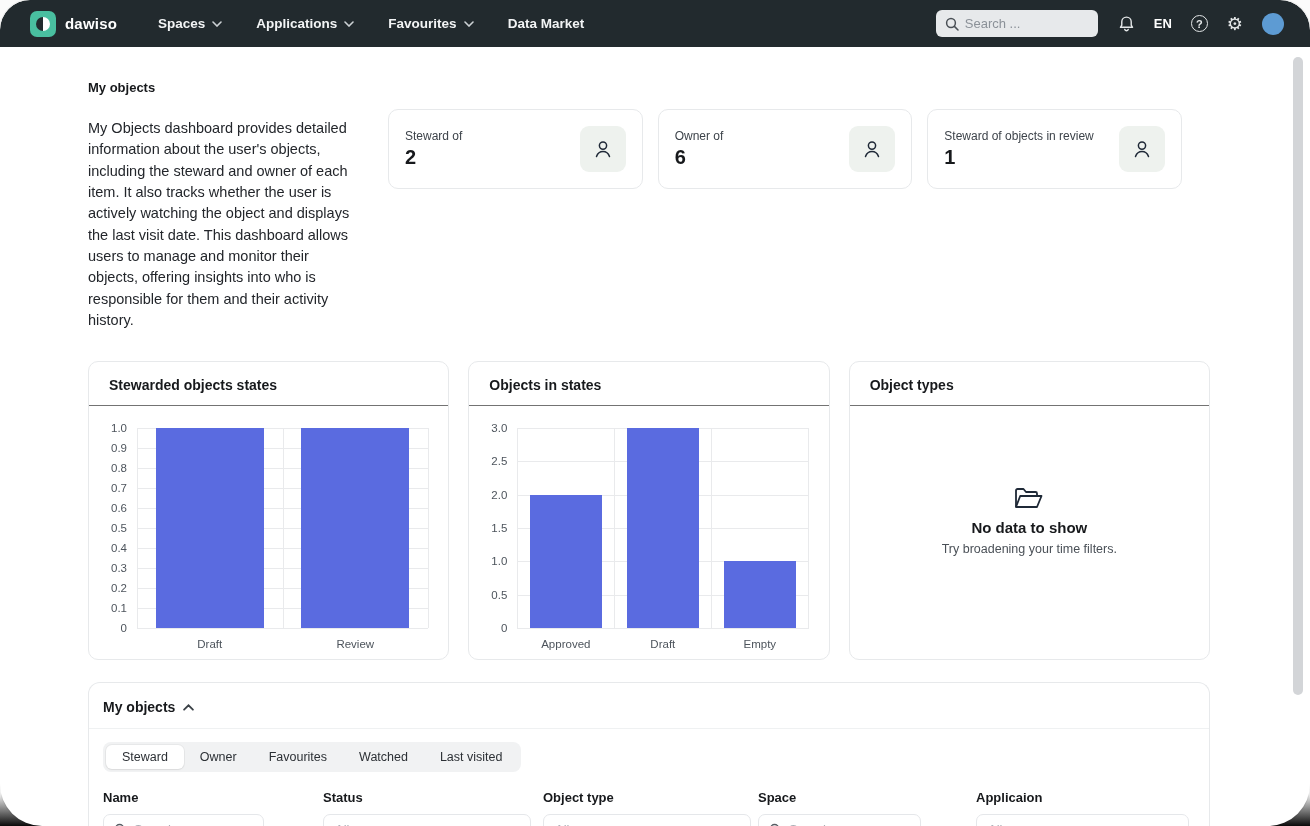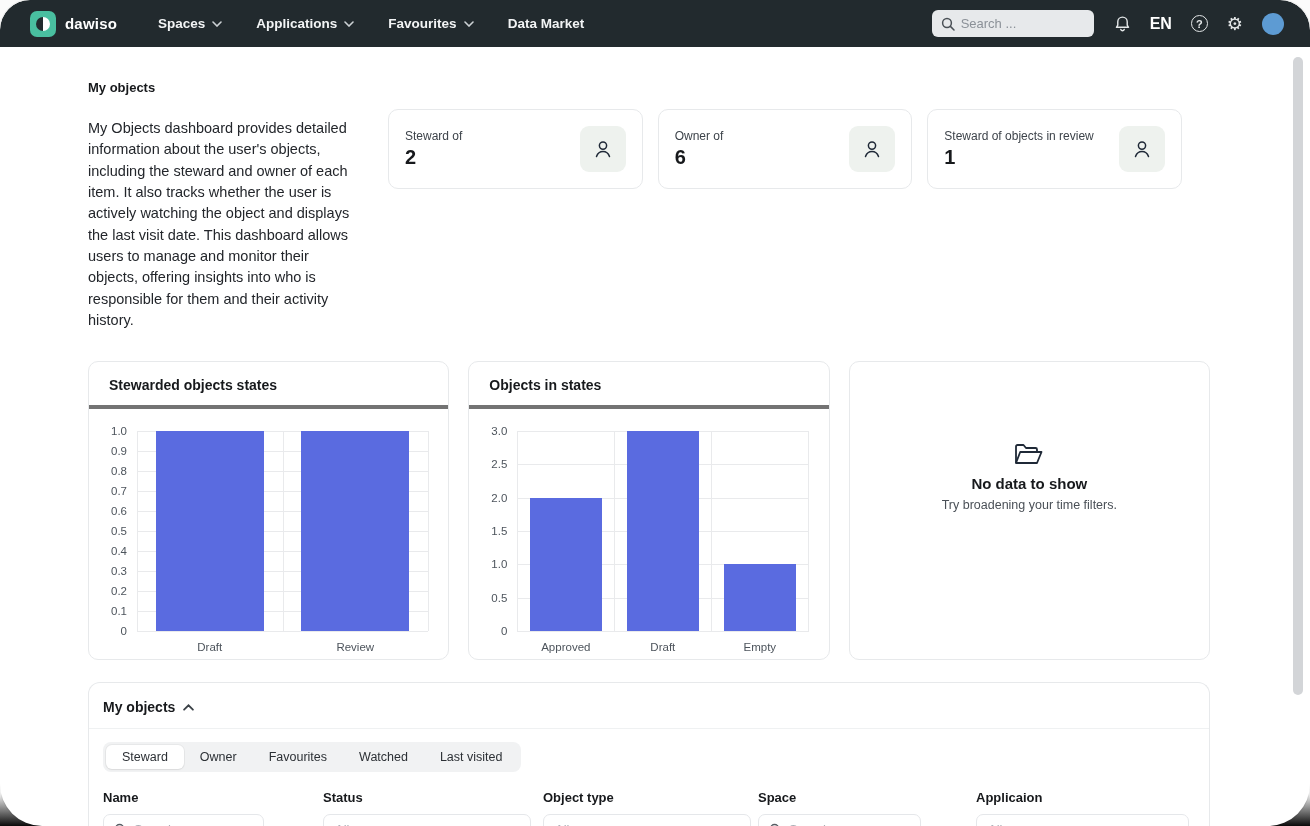--- a/index.html
+++ b/index.html
@@ -37,21 +37,21 @@
     display:flex; align-items:center; background:#e7e9eb; border-radius:6px;
     height:27px; width:162px; padding:0 9px; gap:6px; margin-right:20px;
   }
   .nav-search input {
     border:0; outline:0; background:transparent; font-size:13px; width:110px;
     color:#333; font-family:inherit;
   }
   .nav-search input::placeholder { color:#8b9198; }
   .nav-icons { display:flex; align-items:center; gap:19px; }
   .nav-ico { display:flex; align-items:center; justify-content:center; cursor:pointer; }
-  .lang { color:#fff; font-size:16px; font-weight:700; cursor:pointer; }
+  .lang { color:#fff; font-size:13px; font-weight:700; cursor:pointer; }
   .help-circle {
     width:17px; height:17px; border-radius:50%; border:1.5px solid #e4e7e8;
     color:#e4e7e8; font-size:11px; font-weight:700; display:flex;
     align-items:center; justify-content:center; cursor:pointer;
   }
   .gear { color:#e4e7e8; font-size:18px; line-height:1; cursor:pointer; }
   .avatar { width:22px; height:22px; border-radius:50%; background:#5d9bd3; cursor:pointer; }
   
   .content { padding:33px 100px 0 88px; }
   .page-title { font-size:13px; font-weight:700; color:#17191c; }
@@ -72,21 +72,21 @@
     display:flex; align-items:center; justify-content:center;
   }
   
   .charts-row { display:flex; gap:19px; margin-top:30px; }
   .card {
     background:#fff; border:1px solid #e7e9eb; border-radius:10px; width:361.5px;
   }
   .chart-card { height:299px; }
   .card-head {
     padding:15px 20px 12px 20px; font-size:14px; font-weight:600;
-    border-bottom:4px solid #737373;
+    border-bottom:1px solid #737373;
   }
   .chart-wrap { padding:20px 14px 0 10px; }
   .chart { position:relative; height:238px; }
   .ylab { position:absolute; width:28px; text-align:right; font-size:11.5px; color:#4d545c; }
   .plot { position:absolute; left:38px; right:6px; top:2px; height:200px; }
   .gridline-h { position:absolute; left:0; right:0; height:1px; background:#e9eaec; }
   .gridline-v { position:absolute; top:0; bottom:0; width:1px; background:#e9eaec; }
   .bar { position:absolute; bottom:0; }
   .xlab { position:absolute; font-size:11.5px; color:#4d545c; text-align:center; }
   
@@ -306,20 +306,21 @@
               <div class="ylab" style="top: 129px; left: 0px;">1.0</div>
               <div class="ylab" style="top: 163px; left: 0px;">0.5</div>
               <div class="ylab" style="top: 196px; left: 0px;">0</div>
               <div class="xlab" style="left: 38px; width: 97px; top: 212px;">Approved</div>
               <div class="xlab" style="left: 135px; width: 97px; top: 212px;">Draft</div>
               <div class="xlab" style="left: 232px; width: 97px; top: 212px;">Empty</div>
             </div>
           </div>
       </div>
       <div class="card chart-card">
+        <div class="card-head">Object types</div>
         <div class="empty-body">
           <svg width="30" height="24" viewBox="0 0 30 24">
               <path d="M2 21V4.5A1.5 1.5 0 0 1 3.5 3h6l2.5 3h9.5A1.5 1.5 0 0 1 23 7.5V9" fill="none" stroke="#1f2937" stroke-width="1.8" stroke-linejoin="round"></path>
               <path d="M2 21l4.2-11h21.3L23 21z" fill="none" stroke="#1f2937" stroke-width="1.8" stroke-linejoin="round"></path>
             </svg>
           <div class="empty-title">No data to show</div>
           <div class="empty-hint">Try broadening your time filters.</div>
         </div>
       </div>
     </div>

